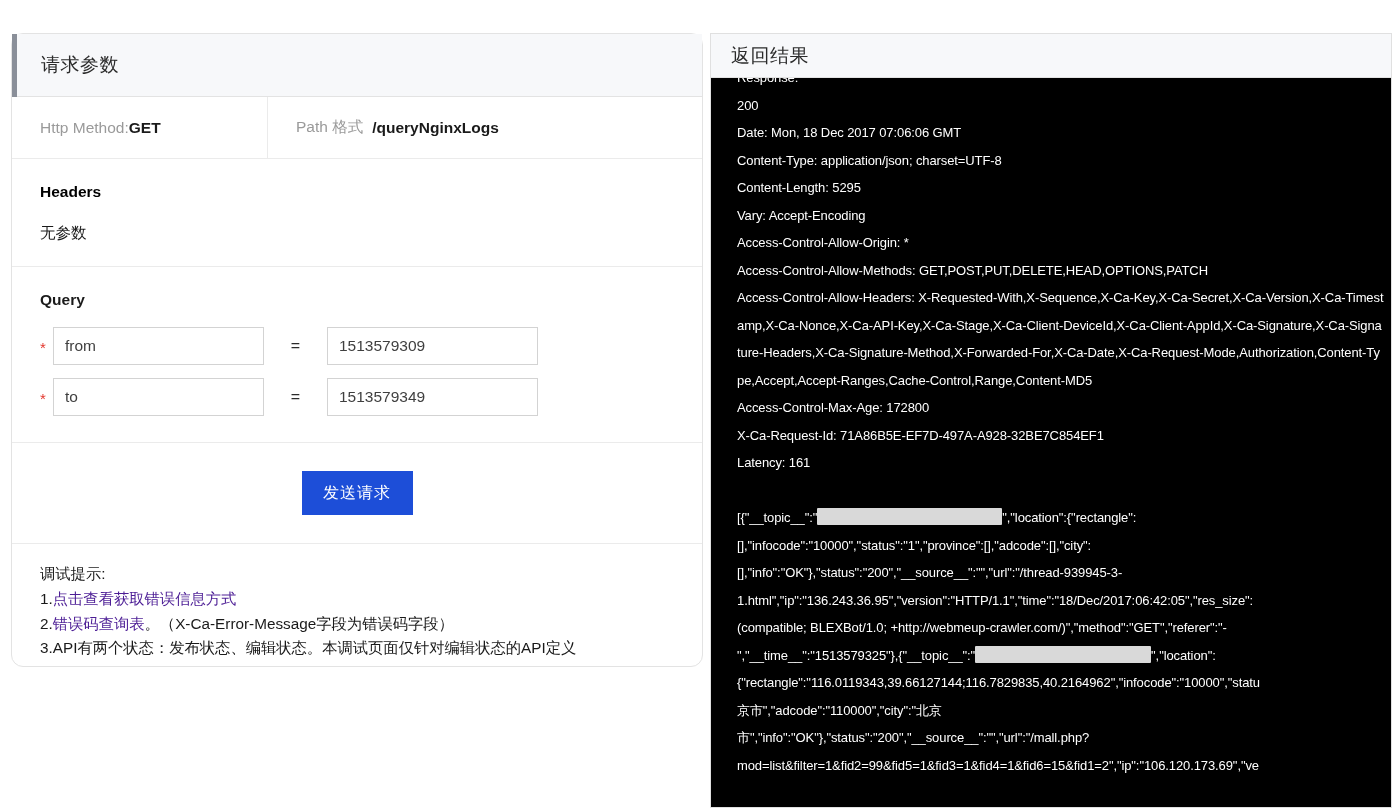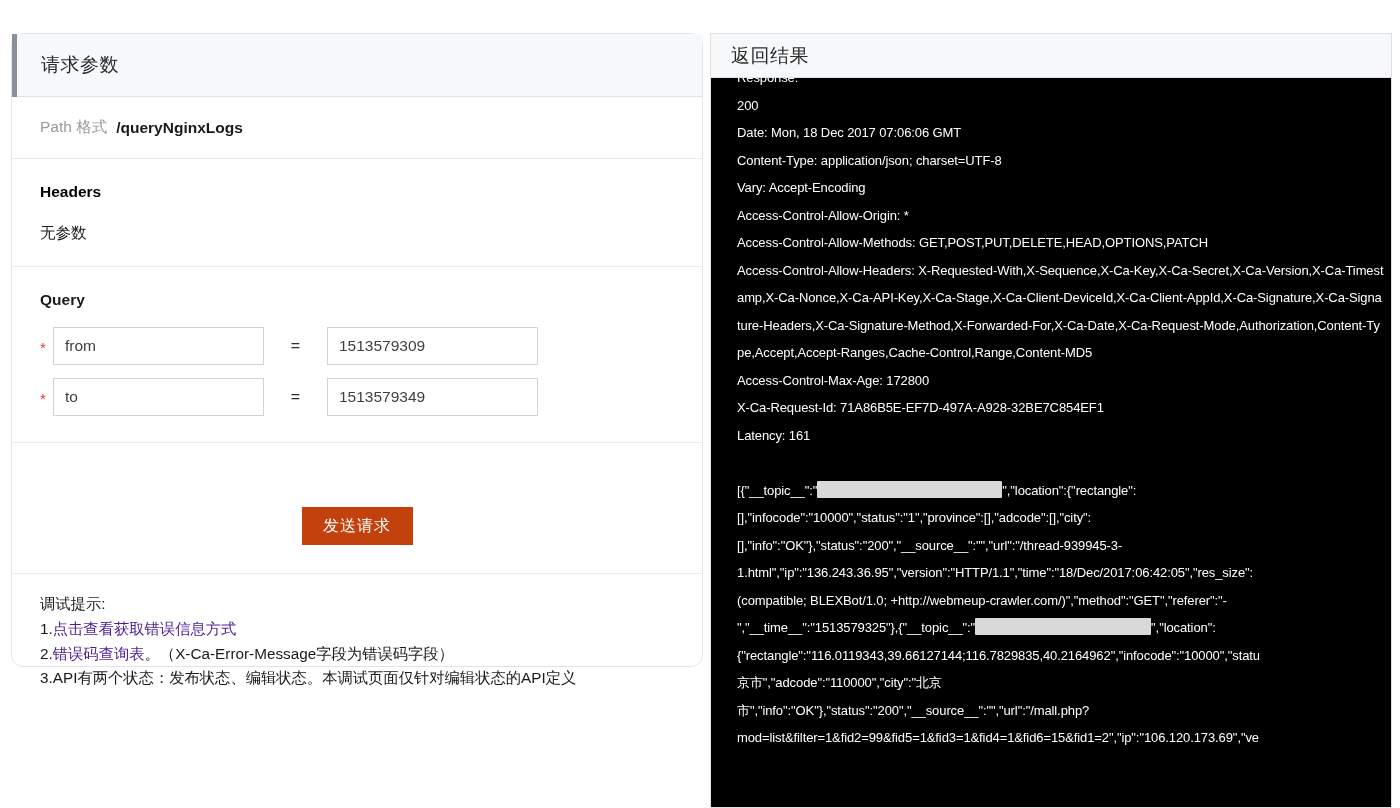--- a/index.html
+++ b/index.html
@@ -103,29 +103,28 @@
     font-size: 16px;
     color: #2b2b2b;
   }
 
   .send-wrap {
     padding: 28px 0 28px 0;
     display: flex; justify-content: center;
     border-bottom: 1px solid #ebebeb;
   }
   .send-btn {
-    width: 111px; height: 38px;
-    background: #c2410c;
+    width: 111px; height: 44px;
+    background: #1d4ed8;
     color: #ffffff;
     border: none;
     font-size: 16px;
     font-family: "Liberation Sans", "DejaVu Sans", sans-serif;
     cursor: pointer;
     letter-spacing: 1px;
-    margin-top: 36px;
   }
 
   .tips {
     padding: 18px 28px 20px 28px;
     font-size: 15.3px;
     color: #1a1a1a;
     line-height: 1.62;
   }
   .tips a { color: #4c1d95; text-decoration: none; }
   .tips .line { white-space: nowrap; }
@@ -188,20 +187,24 @@
 <div class="stage">
 
   <div class="left-panel">
 
     <div class="panel-head">
       <div class="accent"></div>
       <div class="title">请求参数</div>
     </div>
 
     <div class="method-row">
+      <div class="method-cell first">
+        <span class="lbl">Http Method:</span>
+          <span class="val">GET</span>
+      </div>
       <div class="method-cell">
         <span class="lbl">Path 格式</span>
           <span class="gap"></span>
           <span class="val">/queryNginxLogs</span>
       </div>
     </div>
 
     <div class="section">
       <h3>Headers</h3>
       <div class="note">无参数</div>
@@ -241,20 +244,21 @@
     <div class="right-head">
       <div class="title">返回结果</div>
     </div>
 
     <div class="console">
       <div class="console-inner" id="console-inner">
           <div class="cline">Response:</div>
           <div class="cline">200</div>
           <div class="cline">Date: Mon, 18 Dec 2017 07:06:06 GMT</div>
           <div class="cline">Content-Type: application/json; charset=UTF-8</div>
+          <div class="cline">Content-Length: 5295</div>
           <div class="cline">Vary: Accept-Encoding</div>
           <div class="cline">Access-Control-Allow-Origin: *</div>
           <div class="cline">Access-Control-Allow-Methods: GET,POST,PUT,DELETE,HEAD,OPTIONS,PATCH</div>
           <div class="cline wrap" style="width: 648px; word-break: break-all;">Access-Control-Allow-Headers: X-Requested-With,X-Sequence,X-Ca-Key,X-Ca-Secret,X-Ca-Version,X-Ca-Timestamp,X-Ca-Nonce,X-Ca-API-Key,X-Ca-Stage,X-Ca-Client-DeviceId,X-Ca-Client-AppId,X-Ca-Signature,X-Ca-Signature-Headers,X-Ca-Signature-Method,X-Forwarded-For,X-Ca-Date,X-Ca-Request-Mode,Authorization,Content-Type,Accept,Accept-Ranges,Cache-Control,Range,Content-MD5</div>
           <div class="cline">Access-Control-Max-Age: 172800</div>
           <div class="cline">X-Ca-Request-Id: 71A86B5E-EF7D-497A-A928-32BE7C854EF1</div>
           <div class="cline">Latency: 161</div>
           <div class="cblank"></div>
           <div class="cline">[{"__topic__":"<span class="redact r1"></span>","location":{"rectangle":</div>
           <div class="cline">[],"infocode":"10000","status":"1","province":[],"adcode":[],"city":</div>

